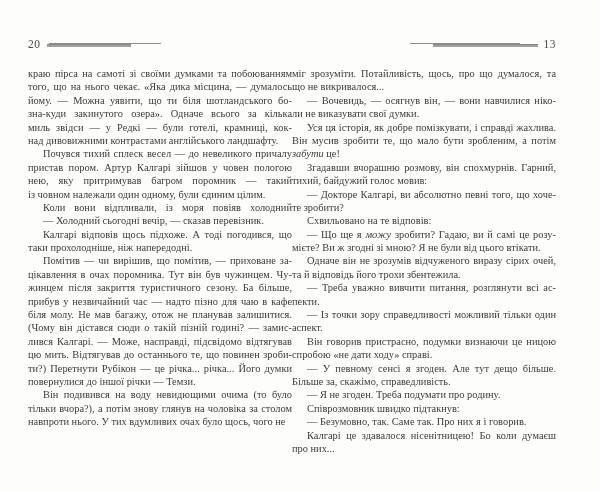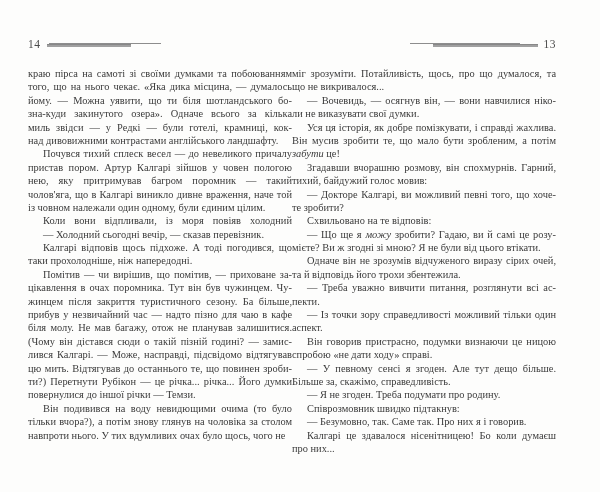--- a/index.html
+++ b/index.html
@@ -38,37 +38,36 @@
   .line.indent { text-indent: 15px; }
   .line em { font-style: italic; }
 </style>
 </head>
 <body>
 
 <div>
 
   <div class="page" id="page-left">
     <div class="pheader">
-      <span class="pagenum">14</span>
+      <span class="pagenum">20</span>
       <div class="rule rule-left">
           <i class="r-thick"></i>
           <i class="r-thin"></i>
         </div>
     </div>
     <div class="ptext">
         <div class="line">краю пірса на самоті зі своїми думками та побоюванням</div>
         <div class="line">того, що на нього чекає. «Яка дика місцина, — думалось</div>
         <div class="line">йому. — Можна уявити, що ти біля шотландського бо-</div>
         <div class="line">зна-куди закинутого озера». Одначе всього за кілька</div>
         <div class="line">миль звідси — у Редкі — були готелі, крамниці, кок-</div>
         <div class="line last">над дивовижними контрастами англійського ландшафту.</div>
         <div class="line indent">Почувся тихий сплеск весел — до невеликого причалу</div>
         <div class="line">пристав пором. Артур Калгарі зійшов у човен пологою сход-</div>
         <div class="line">нею, яку притримував багром поромник — такий старезний</div>
-        <div class="line">чолов'яга, що в Калгарі виникло дивне враження, наче той</div>
         <div class="line last">із човном належали один одному, були єдиним цілим.</div>
         <div class="line last indent">Коли вони відпливали, із моря повіяв холодний вітерець.</div>
         <div class="line last indent">— Холодний сьогодні вечір, — сказав перевізник.</div>
         <div class="line indent">Калгарі відповів щось підхоже. А тоді погодився, що</div>
         <div class="line last">таки прохолодніше, ніж напередодні.</div>
         <div class="line indent">Помітив — чи вирішив, що помітив, — приховане за-</div>
         <div class="line">цікавлення в очах поромника. Тут він був чужинцем. Чу-</div>
         <div class="line">жинцем після закриття туристичного сезону. Ба більше,</div>
         <div class="line">прибув у незвичайний час — надто пізно для чаю в кафе</div>
         <div class="line">біля молу. Не мав багажу, отож не планував залишитися.</div>
@@ -94,21 +93,21 @@
     <div class="ptext">
         <div class="line">міг зрозуміти. Потайливість, щось, про що думалося, та</div>
         <div class="line last">що не викривалося...</div>
         <div class="line indent">— Вочевидь, — осягнув він, — вони навчилися ніко-</div>
         <div class="line last">ли не виказувати свої думки.</div>
         <div class="line indent">Уся ця історія, як добре помізкувати, і справді жахлива.</div>
         <div class="line">Він мусив зробити те, що мало бути зробленим, а потім</div>
         <div class="line last"><em>забути</em> це!</div>
         <div class="line indent">Згадавши вчорашню розмову, він спохмурнів. Гарний,</div>
         <div class="line last">тихий, байдужий голос мовив:</div>
-        <div class="line indent">— Докторе Калгарі, ви можливий певні того, що хоче-</div>
+        <div class="line indent">— Докторе Калгарі, ви абсолютно певні того, що хоче-</div>
         <div class="line last">те зробити?</div>
         <div class="line last indent">Схвильовано на те відповів:</div>
         <div class="line indent">— Що ще я <em>можу</em> зробити? Гадаю, ви й самі це розу-</div>
         <div class="line last">мієте? Ви ж згодні зі мною? Я не були від цього втікати.</div>
         <div class="line indent">Одначе він не зрозумів відчуженого виразу сірих очей,</div>
         <div class="line last">та й відповідь його трохи збентежила.</div>
         <div class="line indent">— Треба уважно вивчити питання, розглянути всі ас-</div>
         <div class="line last">пекти.</div>
         <div class="line indent">— Із точки зору справедливості можливий тільки один</div>
         <div class="line last">аспект.</div>

